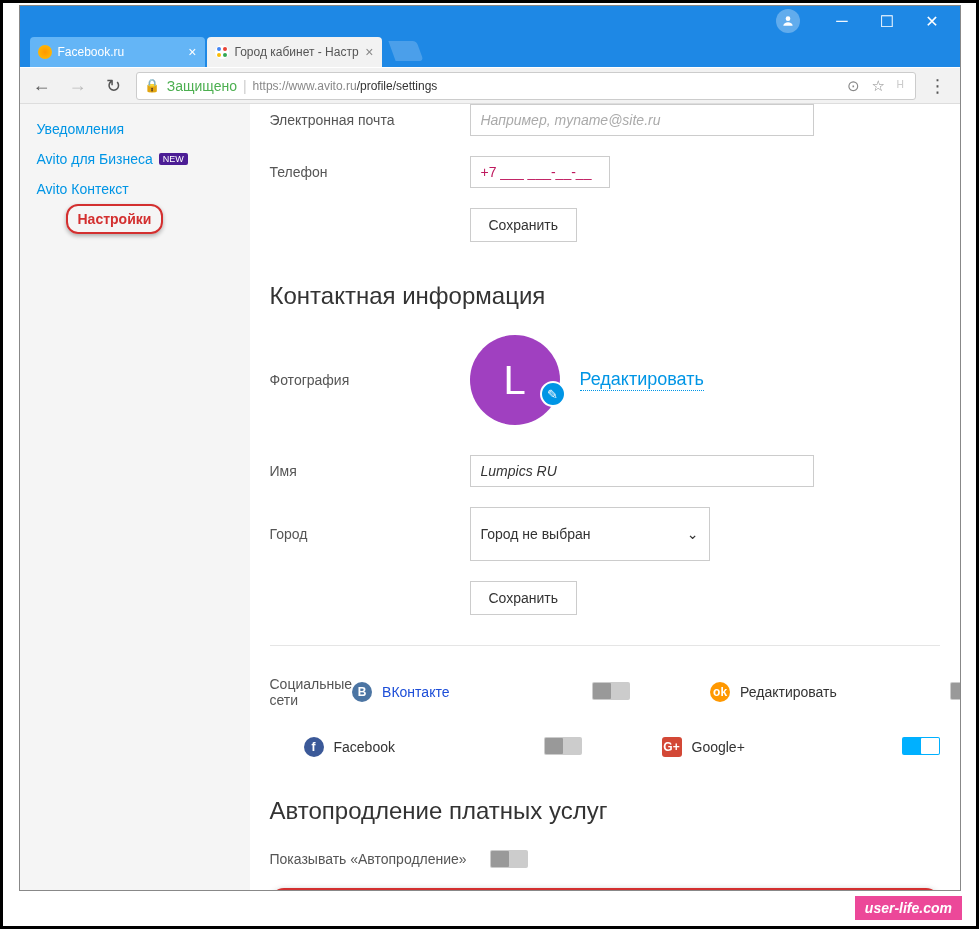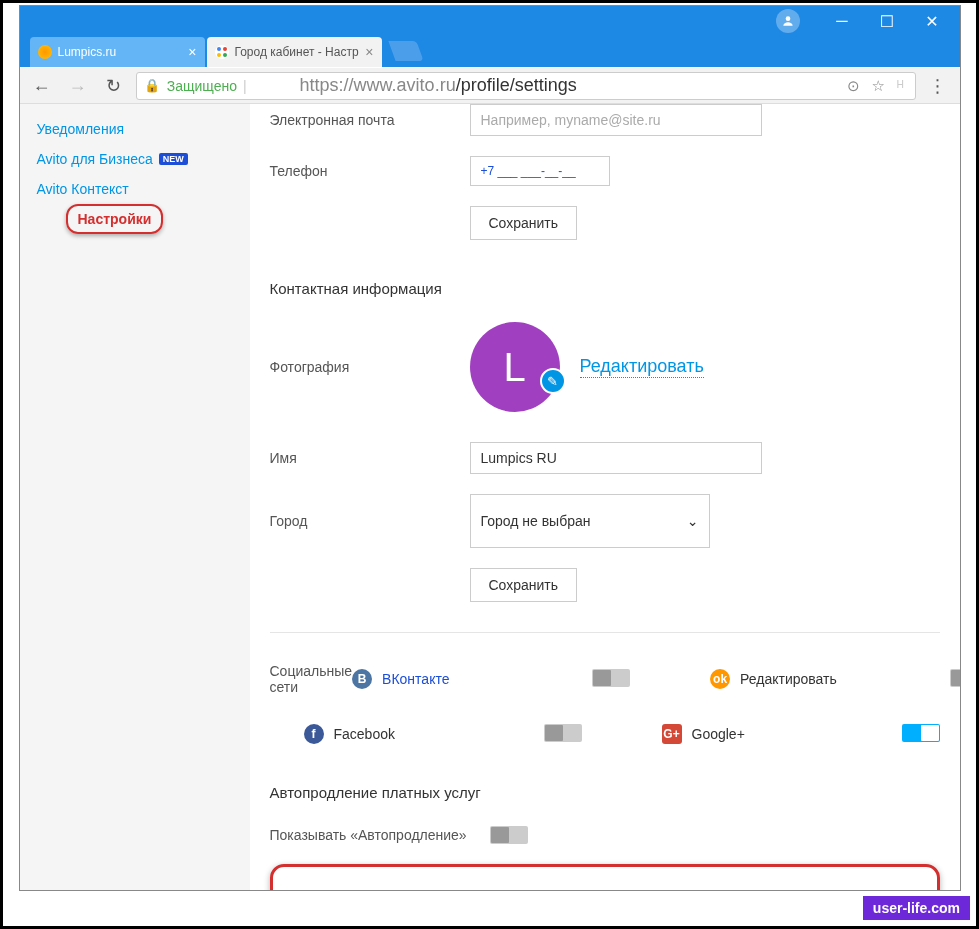--- a/index.html
+++ b/index.html
@@ -16,77 +16,77 @@
 .tab-close { margin-left: auto; color: #888; font-size: 14px; cursor: pointer; }
 .tab.inactive .tab-close { color: #fff; }
 .new-tab { width: 28px; height: 20px; background: rgba(255,255,255,0.2); margin-left: 8px; margin-bottom: 6px; border-radius: 0 4px 4px 0; transform: skewX(20deg); }
 .address-bar { height: 36px; background: #f2f2f2; display: flex; align-items: center; padding: 0 8px; gap: 8px; border-bottom: 1px solid #ddd; }
 .nav-btn { width: 28px; height: 28px; display: flex; align-items: center; justify-content: center; color: #555; font-size: 18px; cursor: pointer; }
 .nav-btn.disabled { color: #bbb; }
 .url-box { flex: 1; height: 28px; background: #fff; border: 1px solid #ccc; border-radius: 3px; display: flex; align-items: center; padding: 0 8px; font-size: 14px; gap: 6px; }
 .lock-icon { color: #4caf50; font-size: 13px; }
 .secure-text { color: #4caf50; font-size: 14px; }
 .url-separator { color: #ccc; }
-.url-text { color: #333; font-size: 18px; margin-left: 47px; }
+.url-text { color: #333; font-size: 12px; }
 .url-text .gray { color: #888; }
 .addr-icon { color: #888; font-size: 15px; padding: 0 3px; cursor: pointer; }
 .menu-dots { color: #555; font-size: 18px; padding: 0 5px; cursor: pointer; }
 .content-area { display: flex; height: calc(100% - 98px); overflow: hidden; position: relative; }
 .sidebar { width: 230px; background: #f5f5f5; padding: 10px 12px; font-size: 14px; }
 .sidebar-item { padding: 7px 5px; color: #0095e5; cursor: pointer; display: flex; align-items: center; gap: 6px; }
 .sidebar-item.active { color: #d32f2f; font-weight: bold; border: 2px solid #d32f2f; border-radius: 12px; padding: 5px 10px; display: inline-block; box-shadow: 0 2px 4px rgba(0,0,0,0.3); margin-left: 34px; }
-.new-badge { background: #1d4ed8; color: #fff; font-size: 9px; padding: 1px 4px; border-radius: 2px; font-weight: bold; }
+.new-badge { background: #4c1d95; color: #fff; font-size: 9px; padding: 1px 4px; border-radius: 2px; font-weight: normal; }
 .main-content { flex: 1; padding: 0 20px 20px 20px; overflow-y: auto; }
 .form-row { display: flex; align-items: center; margin-bottom: 20px; }
 .form-label { width: 200px; color: #555; font-size: 14px; }
-.form-input { border: 1px solid #ccc; padding: 7px 10px; font-size: 14px; width: 292px; color: #333; }
+.form-input { border: 1px solid #ccc; padding: 7px 10px; font-size: 14px; width: 344px; color: #333; font-style: italic; }
 .form-input::placeholder { color: #aaa; }
 .btn-save { border: 1px solid #ccc; background: #fff; padding: 8px 18px; font-size: 14px; margin-left: 200px; cursor: pointer; color: #333; }
-.section-title { font-size: 15px; color: #333; margin: 40px 0 25px 0; font-weight: normal; }
+.section-title { font-size: 24px; color: #333; margin: 40px 0 25px 0; font-weight: normal; }
 .avatar { width: 90px; height: 90px; border-radius: 50%; background: #a040c0; color: #fff; display: flex; align-items: center; justify-content: center; font-size: 40px; position: relative; }
 .avatar-edit-badge { position: absolute; right: -6px; bottom: 18px; width: 26px; height: 26px; border-radius: 50%; background: #0095e5; border: 2px solid #fff; display: flex; align-items: center; justify-content: center; color: #fff; font-size: 13px; }
 .edit-link { color: #0095e5; font-size: 18px; margin-left: 20px; cursor: pointer; border-bottom: 1px dotted #0095e5; }
 .select-box { border: 1px solid #ccc; padding: 18px 10px; font-size: 14px; width: 240px; background: #fff; display: flex; justify-content: space-between; align-items: center; color: #333; cursor: pointer; }
 .divider { border: none; border-top: 1px solid #e5e5e5; margin: 30px 0; }
 .social-row { display: flex; align-items: center; margin-top: 29px; }
 .social-cols { display: flex; flex: 1; gap: 40px; }
 .social-item { display: flex; align-items: center; gap: 10px; width: 200px; }
 .social-icon { width: 20px; height: 20px; border-radius: 50%; color: #fff; display: flex; align-items: center; justify-content: center; font-size: 12px; font-weight: bold; }
 .vk-icon { background: #4c75a3; }
 .fb-icon { background: #3b5998; }
 .ok-icon { background: #ff9800; }
 .gp-icon { background: #d34836; border-radius: 3px; }
 .toggle { width: 38px; height: 18px; background: #ccc; border-radius: 2px; position: relative; cursor: pointer; }
 .toggle::after { content: ''; position: absolute; width: 18px; height: 16px; background: #999; top: 1px; left: 1px; border-radius: 1px; }
 .toggle.on { background: #00b0ff; }
 .toggle.on::after { background: #fff; left: auto; right: 1px; }
 .highlight-box { border: 3px solid #d32f2f; border-radius: 14px; height: 42px; margin: 10px 0; box-shadow: 0 2px 6px rgba(0,0,0,0.3); }
-.watermark { position: absolute; bottom: 4px; right: 4px; background: #6d28d9; color: #fff; padding: 4px 10px; font-size: 14px; font-weight: bold; border: 2px solid #fff; }
-.phone-input { border: 1px solid #ccc; padding: 7px 10px; font-size: 12px; width: 140px; color: #1d4ed8; }
+.watermark { position: absolute; bottom: 4px; right: 12px; background: #ec4899; color: #fff; padding: 4px 10px; font-size: 14px; font-weight: bold; border: 2px solid #fff; font-style: italic; }
+.phone-input { border: 1px solid #ccc; padding: 7px 10px; font-size: 14px; width: 140px; color: #be185d; }
 </style>
 </head>
 <body>
 
 <div class="outer-border">
 <div class="browser-chrome">
   <div class="title-bar">
     <span class="user-icon">
           <svg width="14" height="14" viewBox="0 0 24 24" fill="#fff">
             <circle cx="12" cy="8" r="4"></circle>
             <path d="M4 20c0-4 4-6 8-6s8 2 8 6"></path>
           </svg>
         </span>
     <span class="win-btn">─</span>
     <span class="win-btn">☐</span>
     <span class="win-btn">✕</span>
   </div>
   <div class="tab-bar">
     <div class="tab inactive">
       <span class="tab-favicon" style="background: radial-gradient(#ff9800,#ffc107)"></span>
-      <span>Lumpics.ru</span>
+      <span>Facebook.ru</span>
       <span class="tab-close">×</span>
     </div>
     <div class="tab">
       <span class="tab-favicon" style="background:#fff; position:relative">
         <svg width="14" height="14">
               <circle cx="4" cy="4" r="2" fill="#4285f4"></circle>
               <circle cx="10" cy="4" r="2" fill="#ea4335"></circle>
               <circle cx="4" cy="10" r="2" fill="#fbbc05"></circle>
               <circle cx="10" cy="10" r="2" fill="#34a853"></circle>
             </svg>

